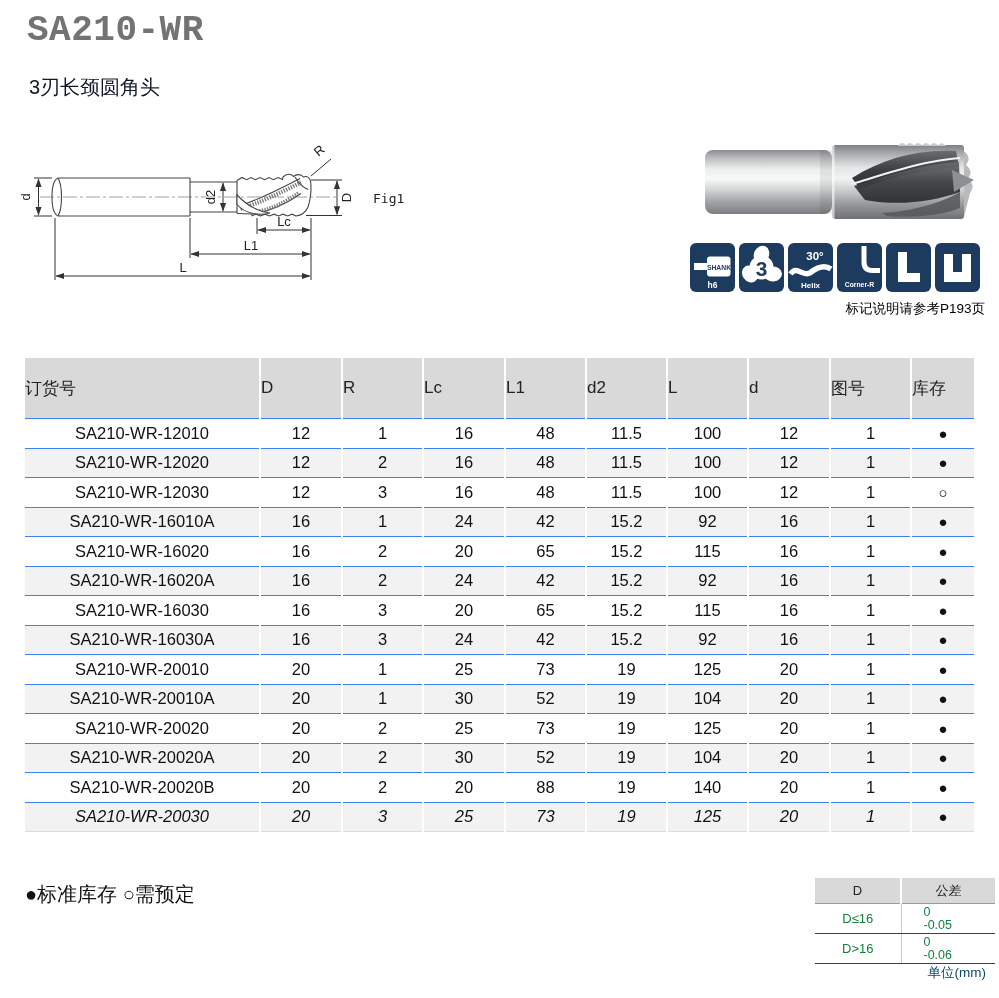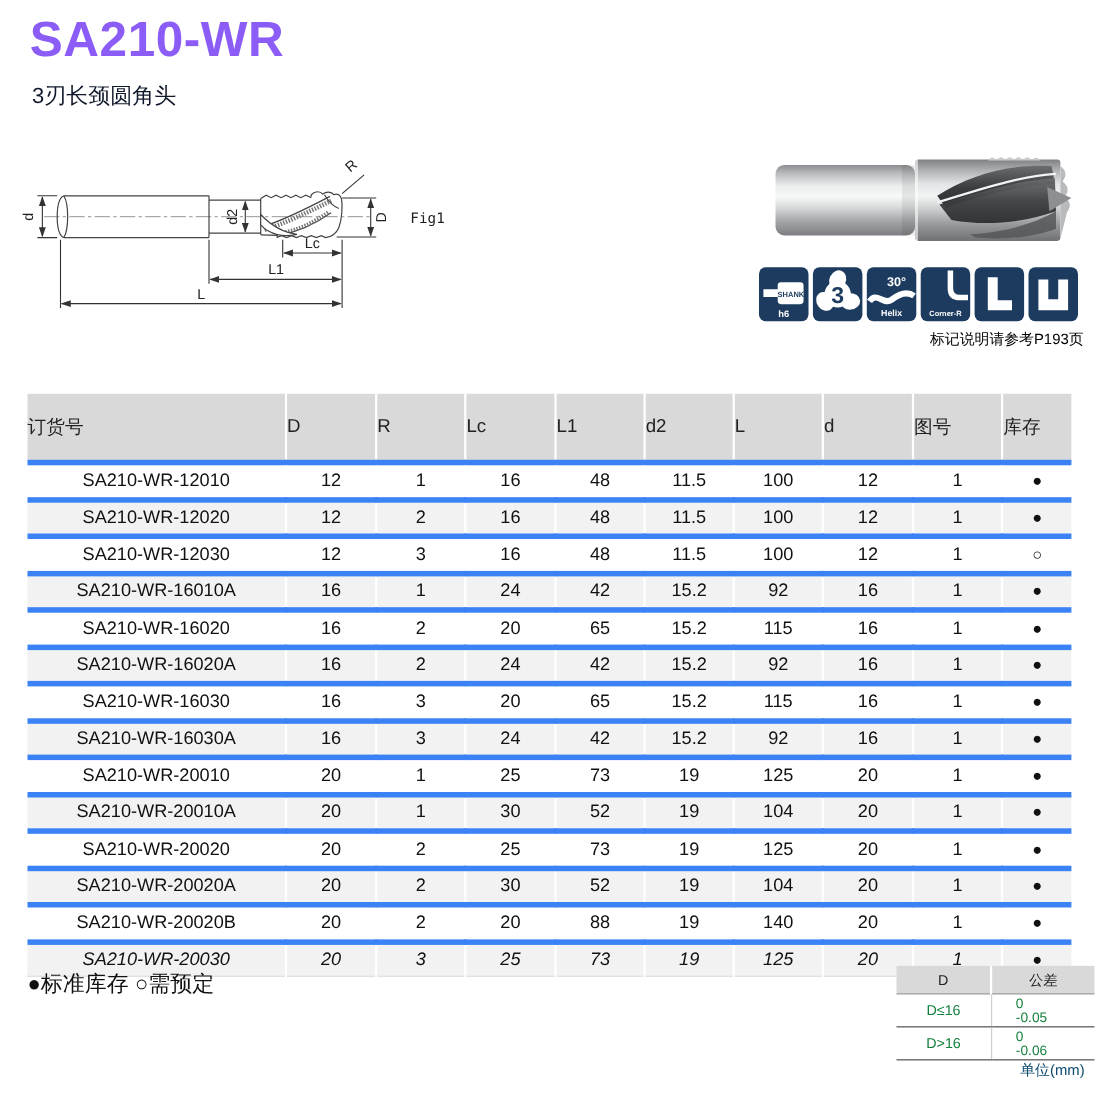--- a/index.html
+++ b/index.html
@@ -1,30 +1,30 @@
 <!DOCTYPE html>
 <html><head>
 <meta charset="utf-8">
 <style>
   html,body{margin:0;padding:0;background:#fff;}
   .page{position:relative;width:999px;height:998px;background:#fff;overflow:hidden;
         font-family:"Liberation Sans",sans-serif;color:#1a1a1a;}
-  .title{position:absolute;left:27px;top:10px;font-size:45px;font-weight:bold;letter-spacing:0.5px;color:#8b5cf6;}
+  .title{position:absolute;left:27px;top:10px;font-size:36px;font-weight:bold;letter-spacing:0.5px;color:#737373;font-family:Liberation Mono, monospace;}
   .subtitle{position:absolute;left:29px;top:74px;font-size:20px;color:#0f172a;}
   .diagram{position:absolute;left:15px;top:133px;}
   .photo{position:absolute;left:702px;top:134px;}
   .badges{position:absolute;left:690px;top:243px;display:flex;gap:4px;}
   .badge{width:45px;height:49px;background:#1c3b5e;border-radius:6px;position:relative;flex:none;}
   .badge svg{position:absolute;left:0;top:0;}
   .badge-note{position:absolute;right:14px;top:300px;font-size:13.5px;color:#000000;}
   table.spec{position:absolute;left:25px;top:358px;width:949px;border-collapse:collapse;table-layout:fixed;}
   table.spec th{background:#d9d9d9;height:60px;font-size:17px;font-weight:normal;color:#222;text-align:left;padding:0;}
   table.spec td{height:28.5px;font-size:16.5px;color:#111;text-align:center;padding:0;}
   table.spec th + th, table.spec td + td{border-left:2px solid #fff;}
-  table.spec tbody tr{border-top:5px solid #3b82f6;}
+  table.spec tbody tr{border-top:1px solid #3b82f6;}
   table.spec tbody tr:nth-child(even){background:#f2f2f2;}
   table.spec tbody tr:last-child{border-bottom:1px solid #dcdcdc;font-style:italic;}
   table.spec td:last-child{font-size:15px;}
   .legend{position:absolute;left:25px;top:881px;font-size:20px;color:#111;}
   table.tol{position:absolute;left:815px;top:878px;width:180px;border-collapse:collapse;table-layout:fixed;}
   table.tol th{background:#d9d9d9;height:25px;font-size:13px;font-weight:normal;color:#222;text-align:center;padding:0;border-bottom:1px solid #9a9a9a;}
   table.tol th + th{border-left:2px solid #fff;}
   table.tol td{height:29px;font-size:13px;color:#15803d;text-align:center;padding:0;border-bottom:1px solid #404040;margin-top:35px;}
   table.tol td + td{border-left:1px solid #c9c9c9;}
   table.tol td.tolval{text-align:left;padding-left:22px;font-size:12.5px;line-height:13px;}

